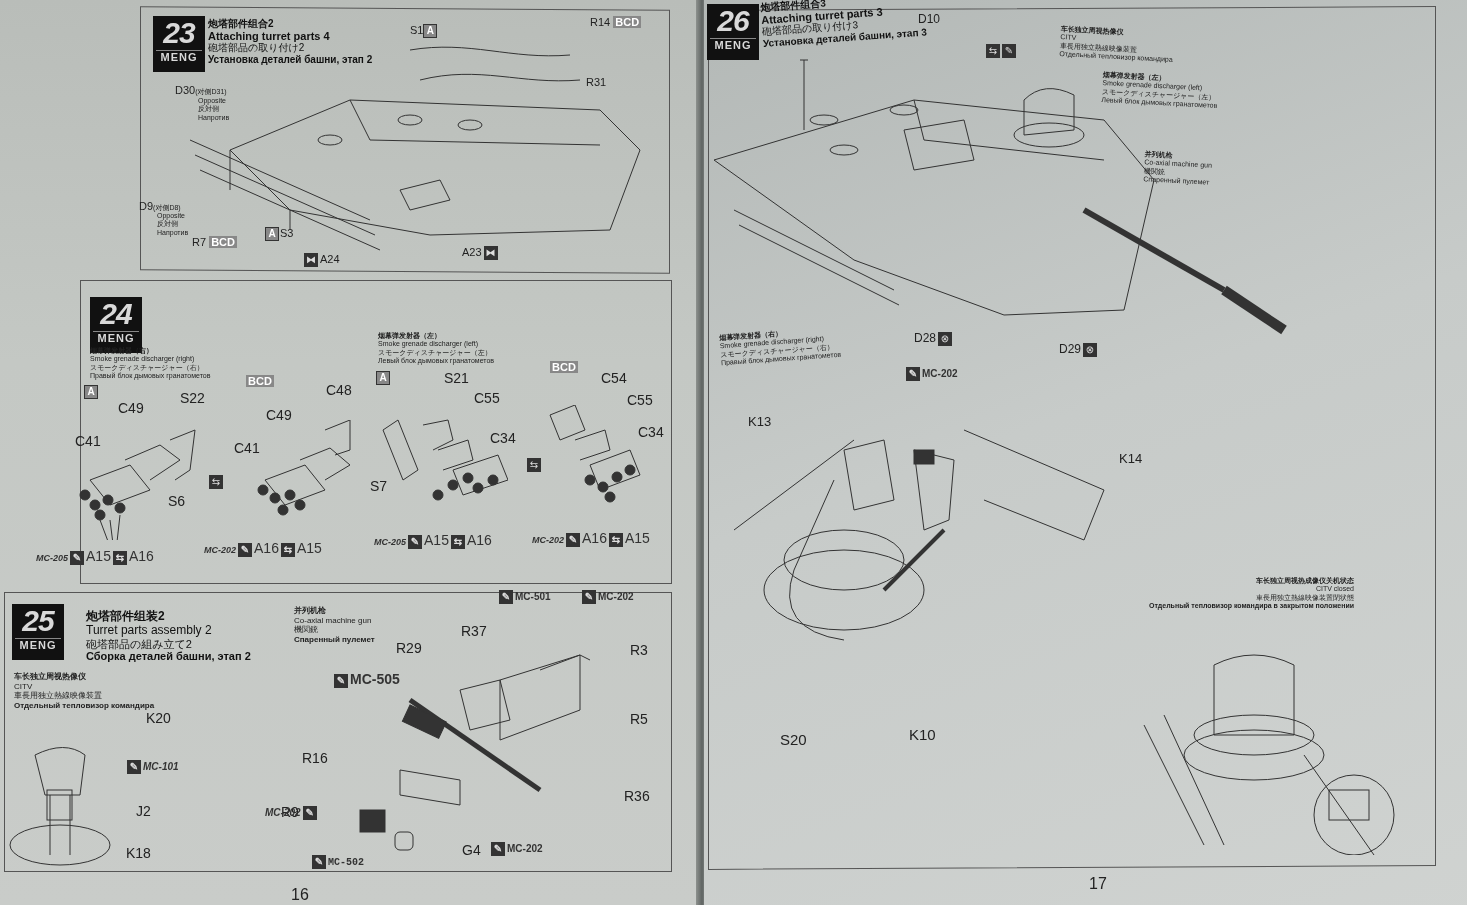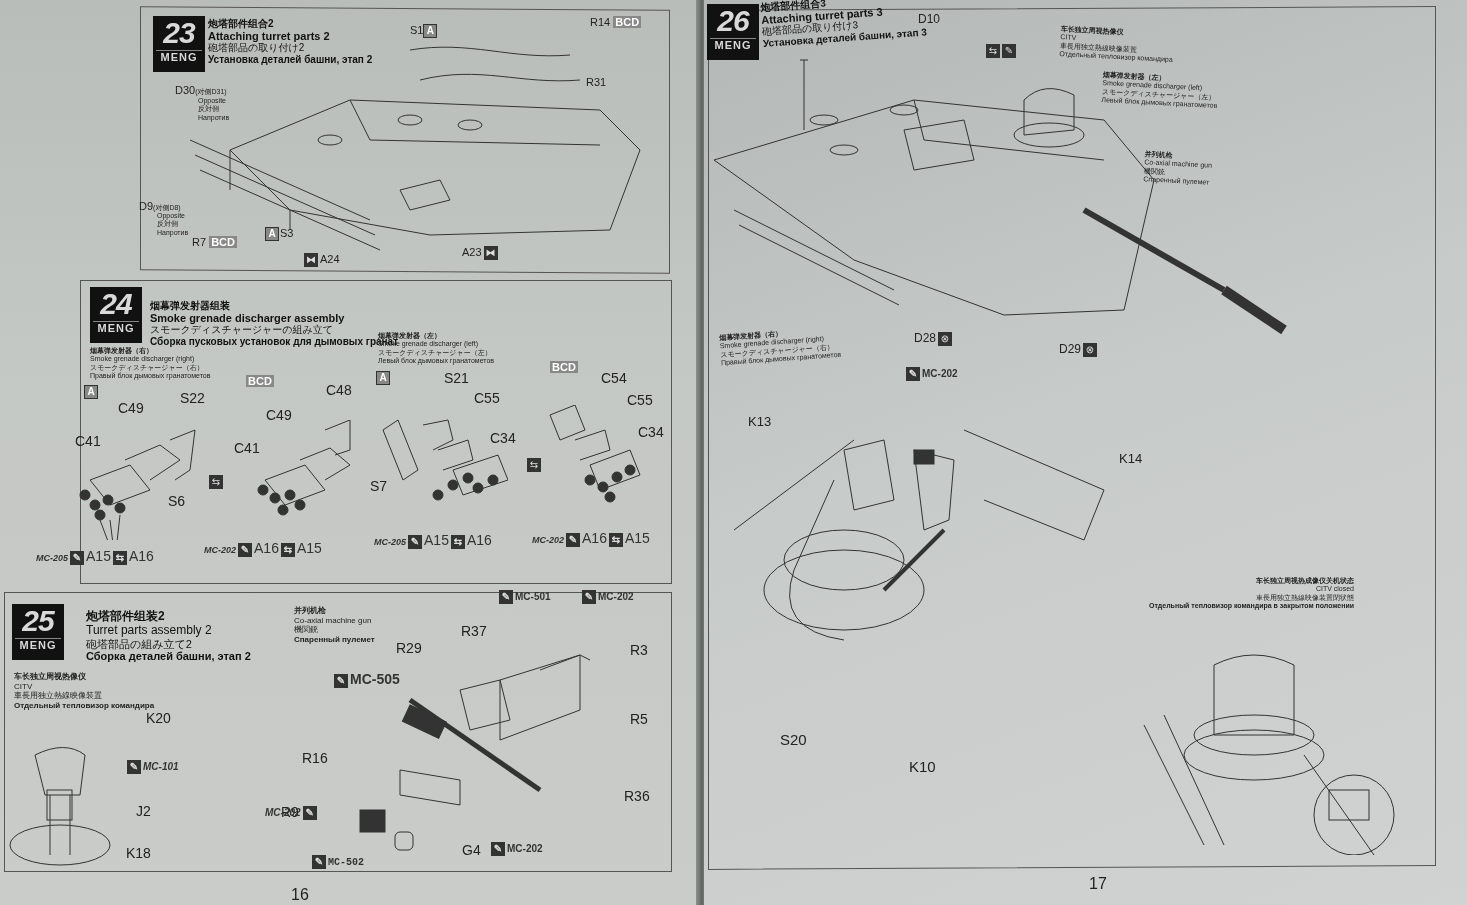--- a/index.html
+++ b/index.html
@@ -33,21 +33,21 @@
 
 <div class="page" id="page-left">
 
   <div class="panel" style="left:140px;top:8px;width:528px;height:262px;transform:skewY(0.4deg);"></div>
   <div class="badge" style="left:153px;top:16px;">
     <span class="num">23</span>
     <span class="brand">MENG</span>
   </div>
   <div class="tt" style="left:208px;top:18px;">
     <div class="zh">炮塔部件组合2</div>
-    <div class="en">Attaching turret parts 2</div>
+    <div class="en">Attaching turret parts 4</div>
     <div class="ja">砲塔部品の取り付け2</div>
     <div class="ru">Установка деталей башни, этап 2</div>
   </div>
   <svg class="draw" style="left:170px;top:30px;" width="500" height="230">
     <path d="M60 120 L180 70 L430 80 L470 120 L440 200 L260 205 L120 180 Z"></path>
     <path d="M180 70 L200 110 L430 115"></path>
     <path d="M20 110 L200 190 M25 125 L205 205 M30 140 L210 220"></path>
     <path d="M60 120 L60 160 M120 180 L120 200"></path>
     <ellipse cx="240" cy="90" rx="12" ry="5"></ellipse>
       <ellipse cx="300" cy="95" rx="12" ry="5"></ellipse>
@@ -70,29 +70,23 @@
       <div>Opposite</div>
       <div>反対側</div>
       <div>Напротив</div>
     </div>
   <div class="lbl" style="left:192px;top:236px;font-size:11px;"><span>R7</span> <span style="background:#888;color:#fff;font-weight:bold;padding:0 2px;">BCD</span></div>
   <div class="lbl" style="left:265px;top:227px;font-size:11px;"><span class="box">A</span><span>S3</span></div>
   <div class="lbl" style="left:302px;top:253px;font-size:11px;"><span class="ic">⧓</span><span>A24</span></div>
   <div class="lbl" style="left:462px;top:246px;font-size:11px;"><span>A23</span><span class="ic">⧓</span></div>
 
   <div class="panel" style="left:80px;top:280px;width:590px;height:302px;"></div>
-  <div class="badge" style="left:90px;top:287px;">
+  <div class="badge" style="left:90px;top:297px;">
     <span class="num">24</span>
     <span class="brand">MENG</span>
-  </div>
-  <div class="tt" style="left:150px;top:300px;">
-    <div class="zh">烟幕弹发射器组装</div>
-    <div class="en">Smoke grenade discharger assembly</div>
-    <div class="ja">スモークディスチャージャーの組み立て</div>
-    <div class="ru">Сборка пусковых установок для дымовых гранат</div>
   </div>
   <div class="small" style="left:90px;top:347px;">
     <div style="font-weight:bold;">烟幕弹发射器（右）</div>
     <div>Smoke grenade discharger (right)</div>
     <div>スモークディスチャージャー（右）</div>
     <div>Правый блок дымовых гранатометов</div>
   </div>
   <div class="small" style="left:378px;top:332px;">
     <div style="font-weight:bold;">烟幕弹发射器（左）</div>
     <div>Smoke grenade discharger (left)</div>
@@ -298,21 +292,21 @@
     <path d="M100 80 L60 170 Q40 230 110 240"></path>
       <ellipse cx="110" cy="160" rx="60" ry="30"></ellipse>
       <ellipse cx="110" cy="190" rx="80" ry="40"></ellipse>
     <path d="M150 190 L210 130" style="stroke-width:4;"></path>
     <path d="M230 30 L370 90 L350 140 L250 100"></path>
       <path d="M0 130 L120 40"></path>
   </svg>
   <div class="lbl" style="left:44px;top:414px;font-size:13px;">K13</div>
   <div class="lbl" style="left:415px;top:451px;font-size:13px;">K14</div>
   <div class="lbl" style="left:76px;top:731px;font-size:15px;">S20</div>
-  <div class="lbl" style="left:205px;top:758px;font-size:15px;">K10</div>
+  <div class="lbl" style="left:205px;top:726px;font-size:15px;">K10</div>
 
   <div class="small" style="left:420px;top:577px;text-align:right;width:230px;">
     <div style="font-weight:bold;">车长独立周视热成像仪关机状态</div>
     <div>CITV closed</div>
     <div>車長用独立熱線映像装置閉状態</div>
     <div style="font-weight:bold;">Отдельный тепловизор командира в закрытом положении</div>
   </div>
   <svg class="draw" style="left:420px;top:625px;" width="320" height="230">
     <path d="M90 40 Q130 20 170 40 L170 110 L90 110 Z"></path>
       <ellipse cx="130" cy="110" rx="60" ry="20"></ellipse>

